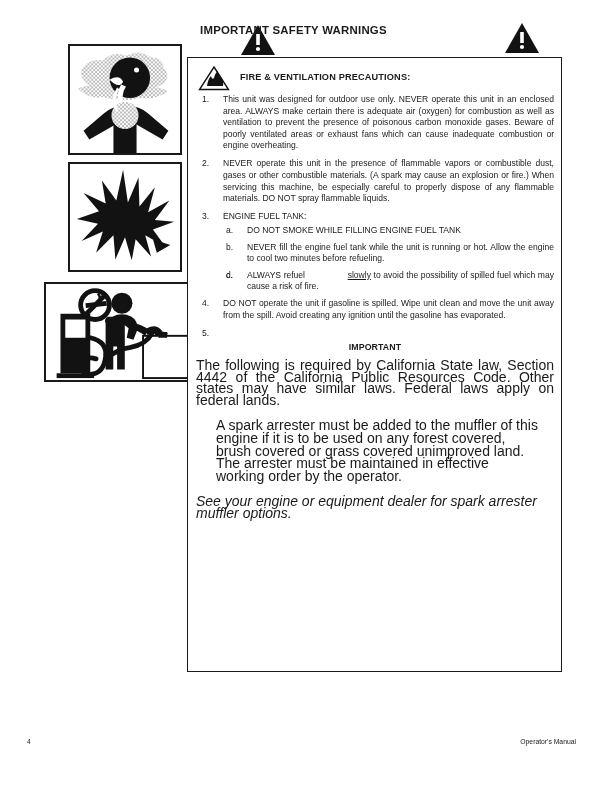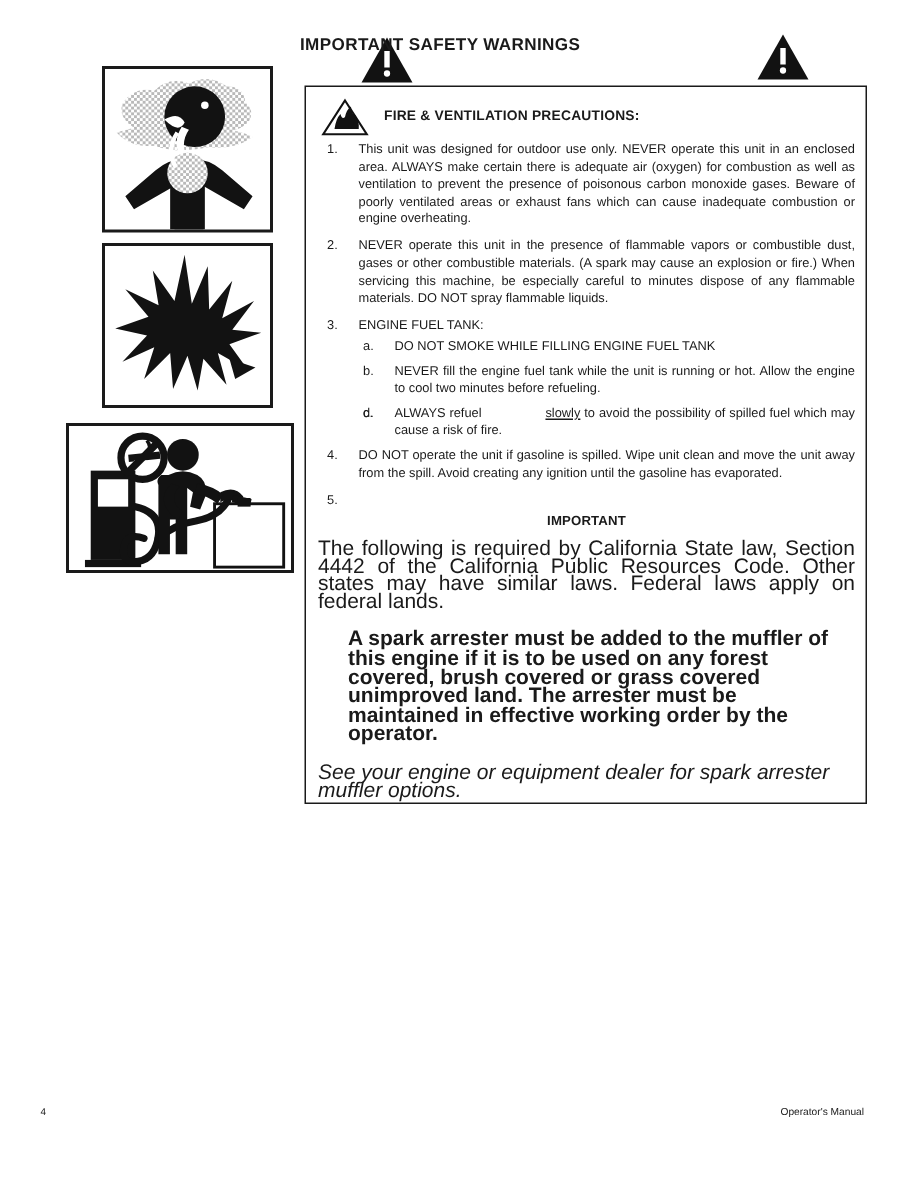--- a/index.html
+++ b/index.html
@@ -23,21 +23,21 @@
 
   
   .pic-box{position:absolute;border:2px solid #1a1a1a;background:#fff;box-sizing:border-box;}
   .pic1{left:68px;top:44px;width:114px;height:111px;}
   .pic2{left:68px;top:162px;width:114px;height:110px;}
   .pic3{left:44px;top:282px;width:152px;height:100px;}
   .pic-box svg{display:block;width:100%;height:100%;}
 
   
   .main-box{
-    position:absolute;left:203px;top:57px;width:375px;height:479px;
+    position:absolute;left:187px;top:57px;width:375px;height:615px;
     border:1px solid #1a1a1a;box-sizing:border-box;background:#fff;
   }
   .inner{position:absolute;left:8px;top:7px;width:358px;}
 
   
   .sec-head{position:relative;height:26px;margin-bottom:3px;}
   .flame-tri{position:absolute;left:2px;top:0px;width:32px;height:26px;}
   .sec-head-label{
     position:absolute;left:44px;top:7px;
     font-size:9.2px;font-weight:bold;letter-spacing:.15px;
@@ -73,21 +73,21 @@
   .important-head{
     text-align:center;font-size:8.8px;font-weight:bold;
     margin-top:21px;margin-bottom:8px;letter-spacing:.1px;
   }
   .para{
     font-size:14px;line-height:11.6px;text-align:justify;
     margin:0 0 13px 0;
   }
   .para.left{text-align:left;font-style:italic;}
   .para.bold-block{
-    font-weight:bold;padding-left:20px;padding-right:14px;
+    font-weight:normal;padding-left:20px;padding-right:14px;
     line-height:12.6px;margin-bottom:14px;text-align:left;
   }
 
   
   .footer{position:absolute;left:0;top:738px;width:612px;height:16px;}
   .pg-num{position:absolute;left:27px;top:0;font-size:6.6px;}
   .foot-right{position:absolute;right:36px;top:0;font-size:6.8px;}
 </style>
 </head>
 <body>
@@ -185,21 +185,21 @@
 
       <ol class="num">
 
         <li>
           <span class="mk">1.</span>
           <span>This unit was designed for outdoor use only.  NEVER operate this unit in an enclosed area.  ALWAYS make certain there is adequate air (oxygen) for combustion as well as ventilation to prevent the presence of poisonous carbon monoxide gases.  Beware of poorly ventilated areas or exhaust fans which can cause inadequate combustion or engine overheating.</span>
         </li>
 
         <li>
           <span class="mk">2.</span>
-          <span>NEVER operate this unit in the presence of flammable vapors or combustible dust, gases or other combustible materials. (A spark may cause an explosion or fire.)  When servicing this machine, be especially careful to minutes dispose of any flammable materials.  DO NOT spray flammable liquids.</span>
+          <span>NEVER operate this unit in the presence of flammable vapors or combustible dust, gases or other combustible materials. (A spark may cause an explosion or fire.)  When servicing this machine, be especially careful to properly dispose of any flammable materials.  DO NOT spray flammable liquids.</span>
         </li>
 
         <li class="tight nojust">
           <span class="mk">3.</span>
           <span>ENGINE FUEL TANK:</span>
 
           <ol class="alpha">
             <li class="nojust">
               <span class="mk">a.</span>
               <span class="b">DO NOT SMOKE WHILE FILLING ENGINE FUEL TANK</span>

